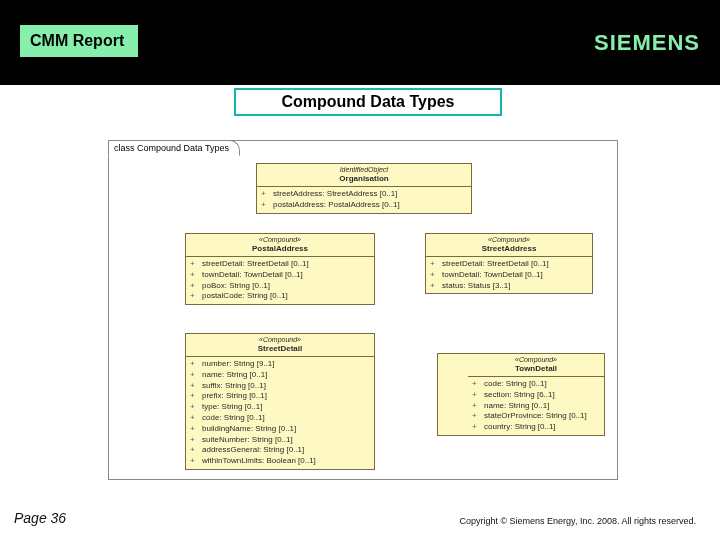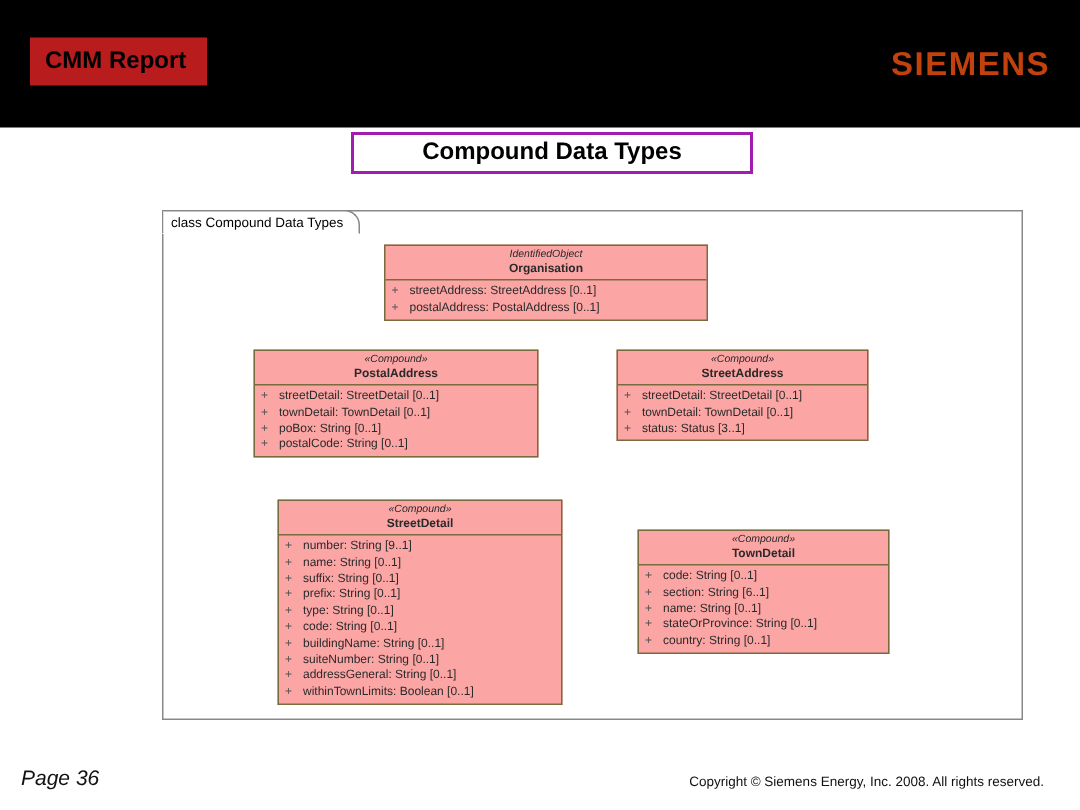--- a/index.html
+++ b/index.html
@@ -11,89 +11,89 @@
     overflow: hidden;
   }
   .topbar {
     width: 100%; height: 85px;
     background: #000;
     position: relative;
   }
   .title-box {
     position: absolute;
     left: 20px; top: 25px;
-    background: #b91c1c;
+    background: #86efac;
     padding: 6px 14px 6px 10px;
     line-height: 1.25;
   }
   .title-box .l1 { font-weight: bold; font-size: 16px; }
   .title-box .l2 { font-weight: bold; font-size: 16px; padding-left: 18px; }
   .logo {
     position: absolute;
     right: 20px; top: 30px;
-    color: #c2410c;
+    color: #86efac;
     font-weight: bold;
     font-size: 22px;
     letter-spacing: 1px;
   }
   .banner {
     position: absolute;
     left: 234px; top: 88px;
     width: 268px;
-    border: 2px solid #a21caf;
+    border: 2px solid #14b8a6;
     background: #fff;
     text-align: center;
     font-weight: bold;
     font-size: 16px;
     padding: 3px 0;
   }
   .diagram {
     position: absolute;
     left: 108px; top: 140px;
-    width: 574px; height: 340px;
+    width: 510px; height: 340px;
     border: 1px solid #888;
     background: #fff;
   }
   .tab {
     position: absolute;
     left: -1px; top: -1px;
     border: 1px solid #888;
     border-bottom: 1px solid #fff;
     background: #fff;
     font-size: 9px;
     padding: 2px 10px 2px 5px;
     border-top-right-radius: 10px;
   }
   .uml {
     position: absolute;
-    background: #fca5a5;
+    background: #fef9c3;
     border: 1px solid #7a6b3f;
     font-size: 8px;
     color: #2a2a2a;
   }
   .uml .head {
     border-bottom: 1px solid #7a6b3f;
     padding: 2px 4px;
     text-align: center;
     line-height: 1.2;
   }
   .uml .head .stereo { font-style: italic; font-size: 7px; }
   .uml .head .name { font-weight: bold; }
   .uml .body {
     padding: 2px 4px;
     line-height: 1.35;
   }
   .uml .row { display: flex; gap: 4px; white-space: nowrap; }
   .uml .row .vis { width: 8px; color: #555; }
   
   .c-org { left: 147px; top: 22px; width: 216px; }
-  .c-postal { left: 60px; top: 92px; width: 190px; }
-  .c-street-a { left: 302px; top: 92px; width: 168px; }
+  .c-postal { left: 76px; top: 92px; width: 190px; }
+  .c-street-a { left: 316px; top: 92px; width: 168px; }
   .c-street-d { left: 76px; top: 192px; width: 190px; }
-  .c-town { left: 316px; top: 212px; width: 168px; }
+  .c-town { left: 328px; top: 212px; width: 168px; padding-left: 30px; }
   .footer-left {
     position: absolute;
     left: 14px; bottom: 14px;
     font-size: 14px; color: #111; font-style: italic;
   }
   .footer-right {
     position: absolute;
     right: 24px; bottom: 14px;
     font-size: 9px; color: #111;
   }

